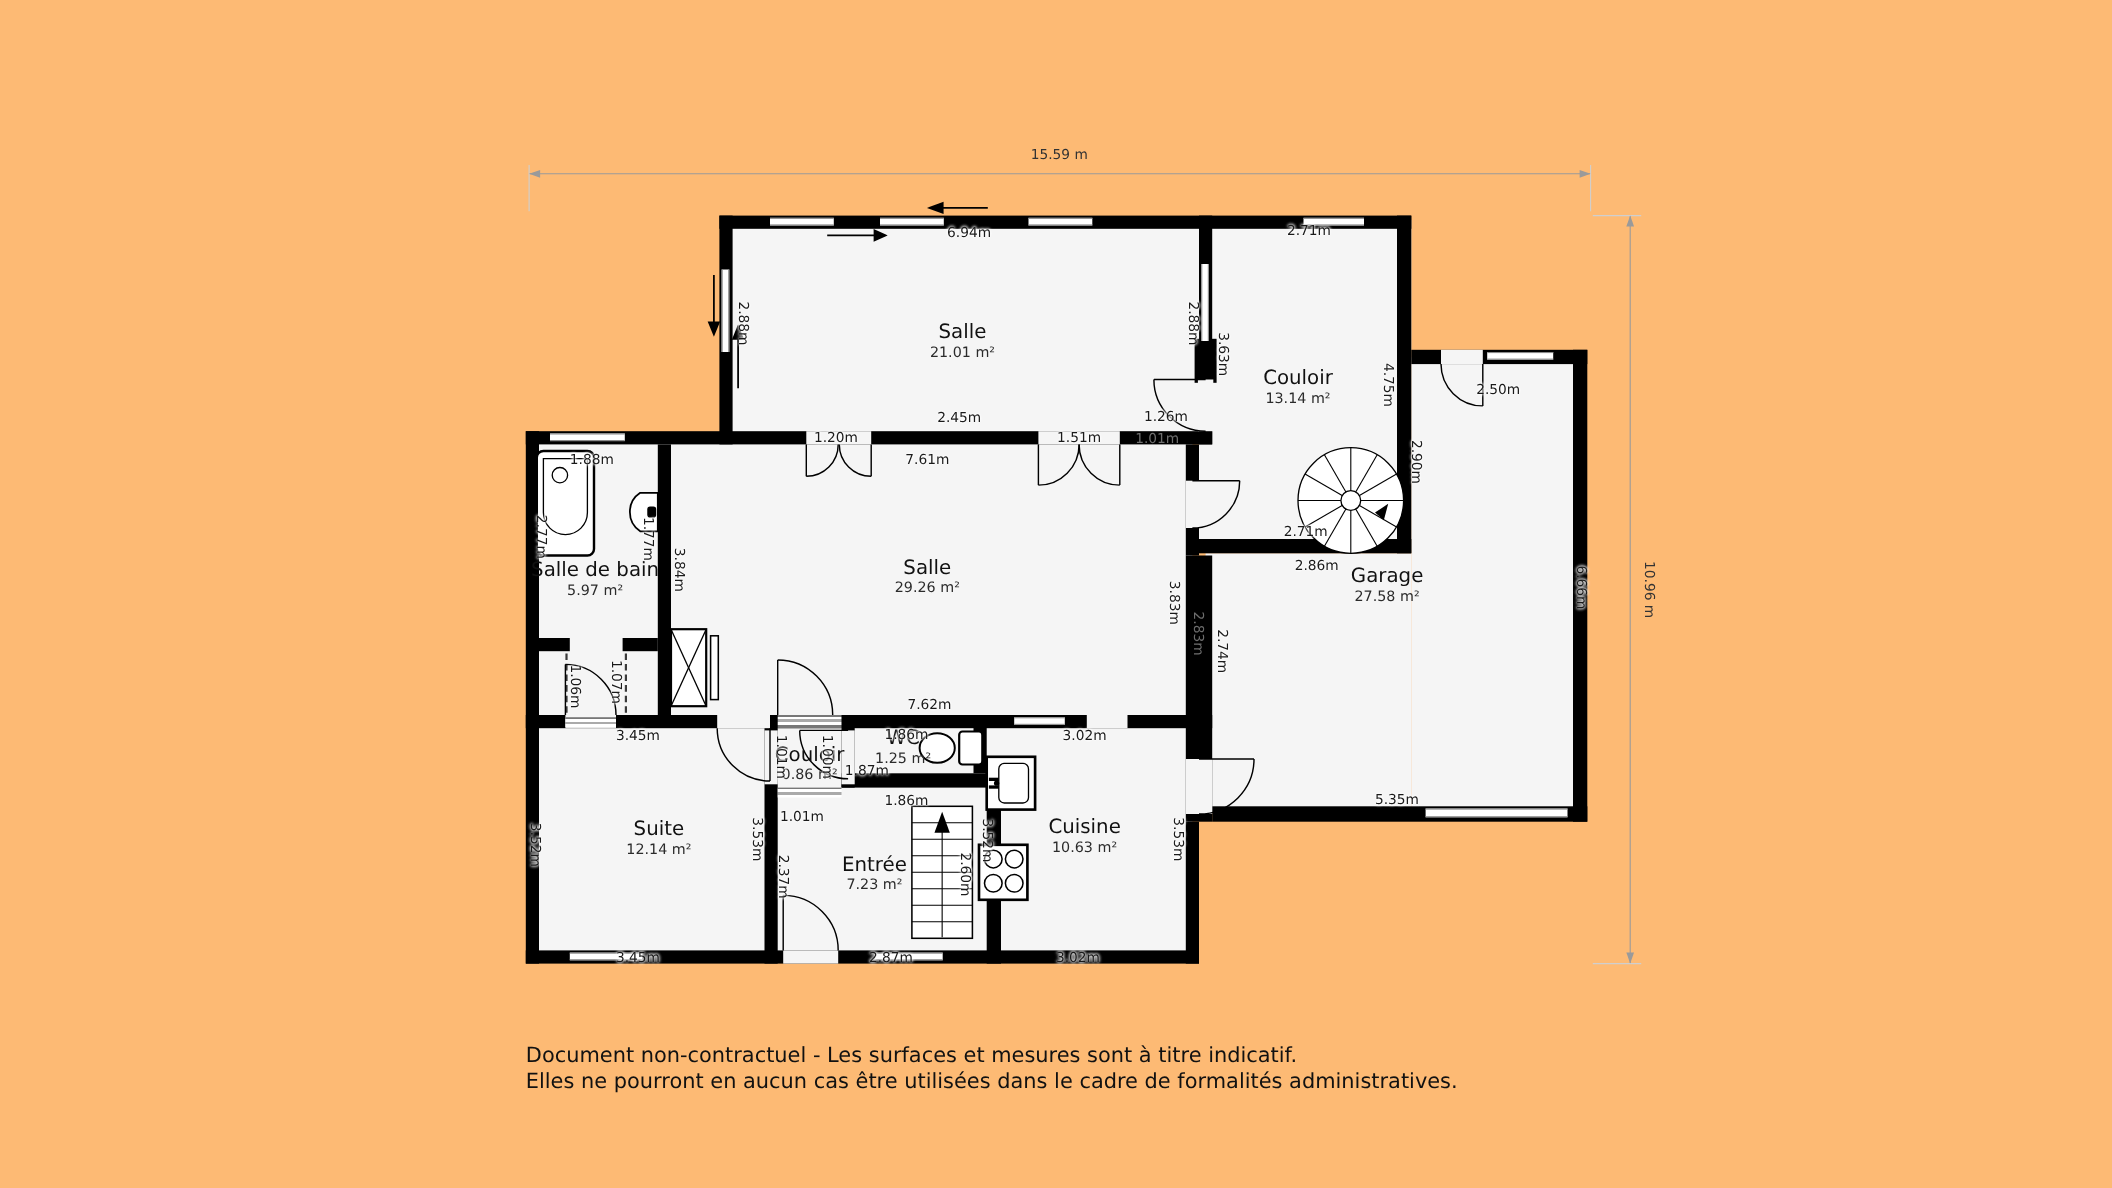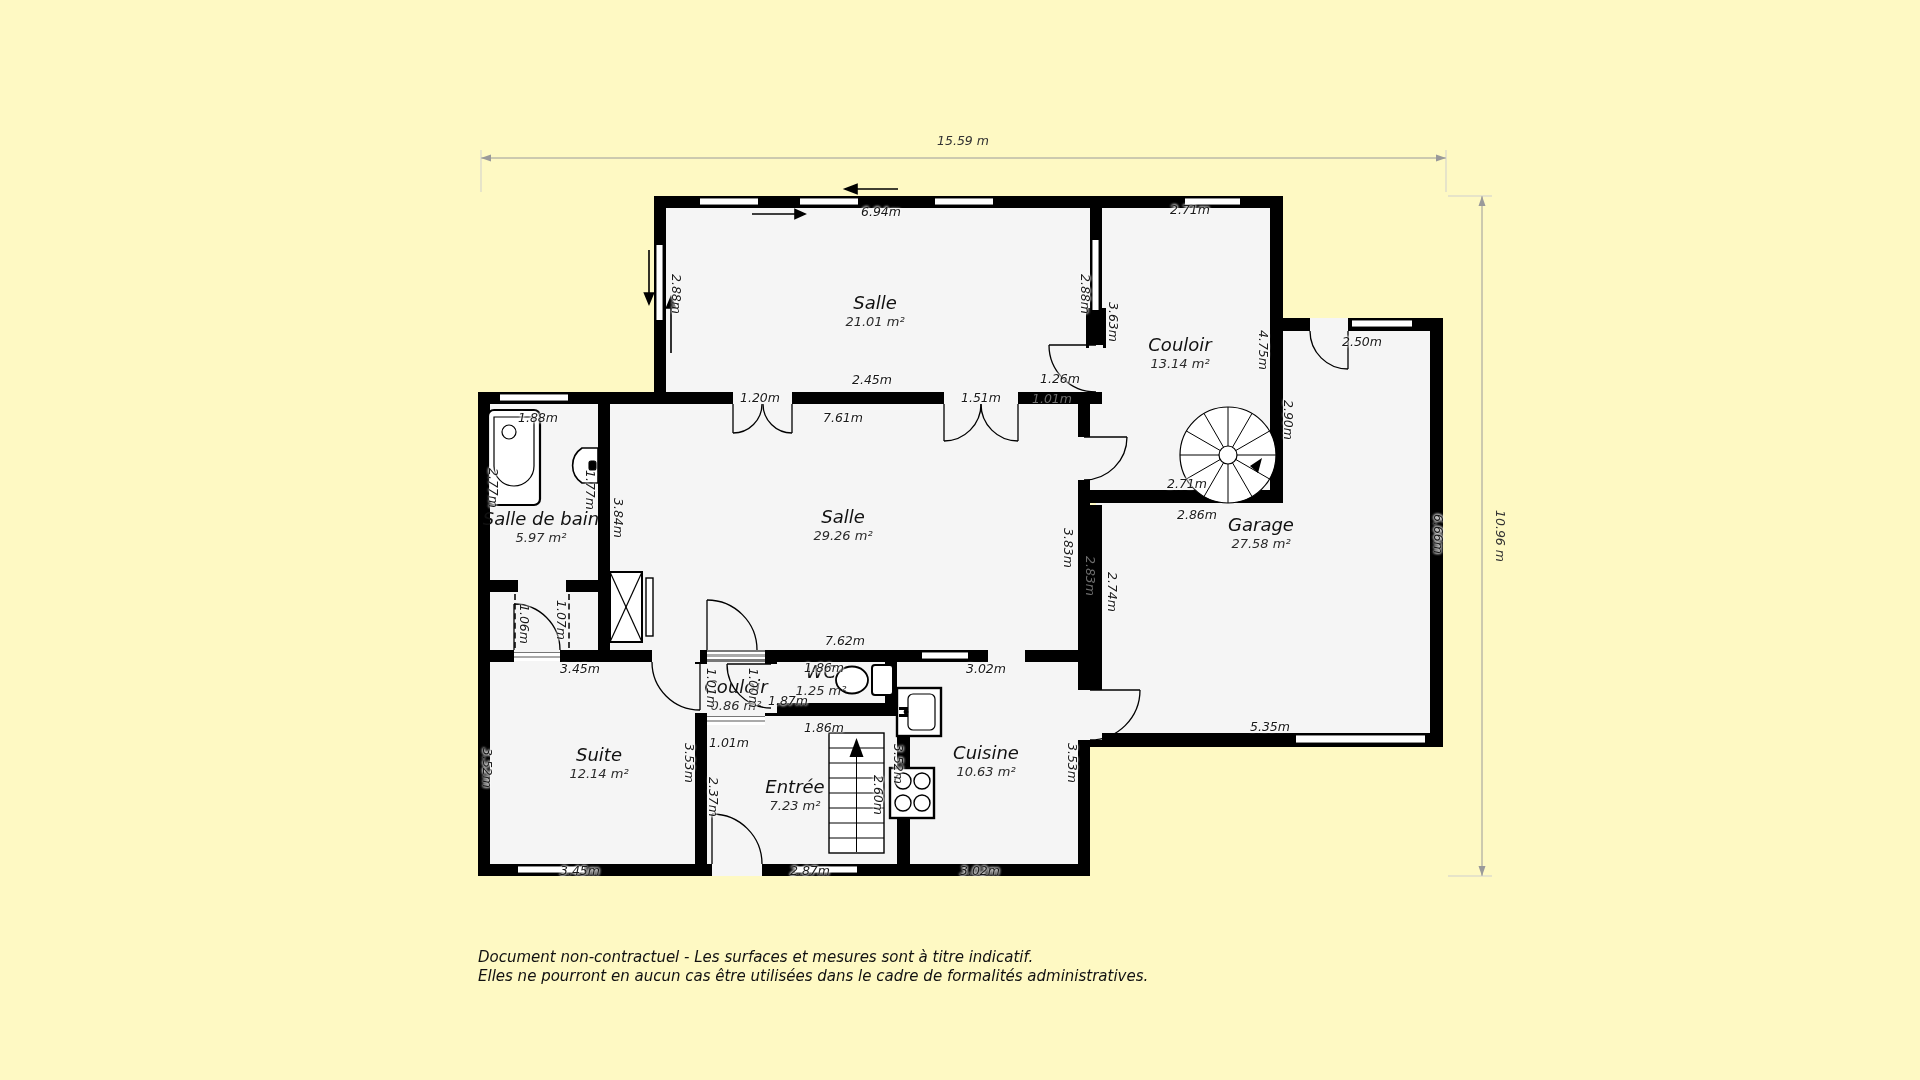--- a/index.html
+++ b/index.html
@@ -1,36 +1,36 @@
 <!DOCTYPE html>
 <html style="--wall: #000000; --floor: #f5f5f5; --label: #1a1a1a; --ghost: #6e6e6e;"><head>
 <meta charset="utf-8">
 <style>
   html,body{margin:0;padding:0;background:#fff;width:1920px;height:1080px;overflow:hidden;
     font-family:"DejaVu Sans", sans-serif;}
-  #plan{position:relative;width:1920px;height:1080px;background:#fef9c3;font-style:italic;}
+  #plan{position:relative;width:1920px;height:1080px;background:#fdba74;}
   .floor{position:absolute;background:var(--floor,#f5f5f5);}
   .wall{position:absolute;background:var(--wall,#000);z-index:2;}
   .gap{position:absolute;background:var(--floor,#f5f5f5);z-index:3;}
   .winh{position:absolute;background:#fff;border-top:1.5px solid #8a8a8a;border-bottom:1.5px solid #8a8a8a;z-index:3;}
   .winv{position:absolute;background:#fff;border-left:1.5px solid #8a8a8a;border-right:1.5px solid #8a8a8a;z-index:3;}
   .glz{position:absolute;background:linear-gradient(to bottom,#777 0 1.5px,#fff 1.5px 4px,#aaa 4px 6.5px,#fff 6.5px 9px,#777 9px 100%);z-index:3;}
   .dashv{position:absolute;width:0;border-left:2.5px dashed #3a3a3a;z-index:3;}
   svg.overlay{position:absolute;left:0;top:0;z-index:4;pointer-events:none;}
   #labels-layer,#rooms-layer{position:absolute;left:0;top:0;width:100%;height:100%;z-index:5;}
   .dim{position:absolute;transform:translate(-50%,-50%);font-size:12.5px;color:var(--label,#1a1a1a);
     white-space:nowrap;text-shadow:0 0 3px #fff,0 0 3px #fff,0 0 3px #fff;}
   .dim.rot{transform:translate(-50%,-50%) rotate(90deg);}
   .dim.ghost{color:var(--ghost,#6e6e6e);text-shadow:none;z-index:1;}
   .room{position:absolute;transform:translate(-50%,-50%);text-align:center;white-space:nowrap;}
   .rname{display:block;font-size:18px;color:#111;}
   .rarea{display:block;font-size:13px;color:#2b2b2b;margin-top:1px;}
   .overall-dim{position:absolute;transform:translate(-50%,-50%);font-size:12.5px;color:#333;white-space:nowrap;}
   .overall-dim.rot{transform:translate(-50%,-50%) rotate(90deg);}
-  #footer{position:absolute;left:478px;top:948px;font-size:15px;color:#111;line-height:1.25;z-index:6;}
+  #footer{position:absolute;left:478px;top:948px;font-size:19px;color:#111;line-height:1.25;z-index:6;}
 </style>
 </head>
 <body>
 
 <div id="plan">
 
   <div class="floor" style="left:660px;top:200px;width:430px;height:200px"></div>
   <div class="floor" style="left:1090px;top:200px;width:193px;height:300px"></div>
   <div class="floor" style="left:1283px;top:325px;width:155px;height:415px"></div>
   <div class="floor" style="left:1096px;top:503px;width:187px;height:236px"></div>
@@ -272,21 +272,21 @@
       </div>
     </div>
   <div id="labels-layer">
       <span class="dim" style="left: 881px; top: 211px;">6.94m</span>
       <span class="dim rot" style="left: 676px; top: 294px;">2.88m</span>
       <span class="dim rot" style="left: 1085px; top: 294px;">2.88m</span>
       <span class="dim rot" style="left: 1113px; top: 322px;">3.63m</span>
       <span class="dim" style="left: 1190px; top: 209px;">2.71m</span>
       <span class="dim rot" style="left: 1263px; top: 350px;">4.75m</span>
       <span class="dim rot" style="left: 1288px; top: 420px;">2.90m</span>
-      <span class="dim" style="left: 1362px; top: 341px;">2.50m</span>
+      <span class="dim" style="left: 1362px; top: 354px;">2.50m</span>
       <span class="dim" style="left: 1060px; top: 378px;">1.26m</span>
       <span class="dim" style="left: 872px; top: 379px;">2.45m</span>
       <span class="dim" style="left: 760px; top: 397px;">1.20m</span>
       <span class="dim" style="left: 981px; top: 397px;">1.51m</span>
       <span class="dim ghost" style="left: 1052px; top: 398px;">1.01m</span>
       <span class="dim" style="left: 843px; top: 417px;">7.61m</span>
       <span class="dim" style="left: 538px; top: 417px;">1.88m</span>
       <span class="dim rot" style="left: 493px; top: 488px;">2.77m</span>
       <span class="dim rot" style="left: 590px; top: 490px;">1.77m</span>
       <span class="dim rot" style="left: 618px; top: 518px;">3.84m</span>

